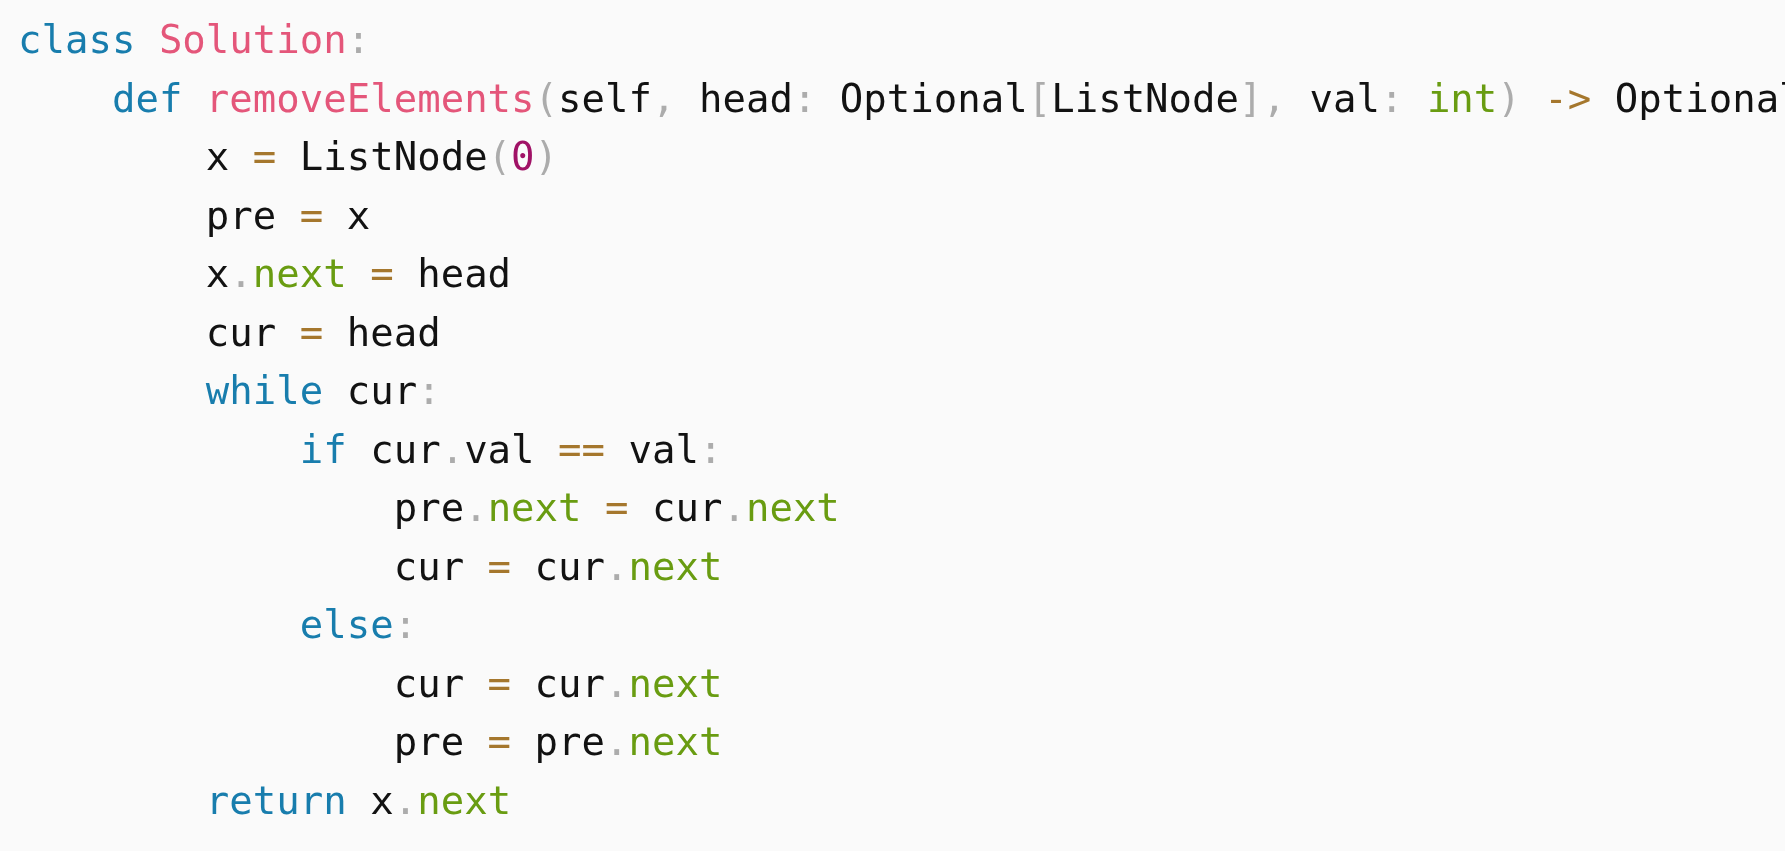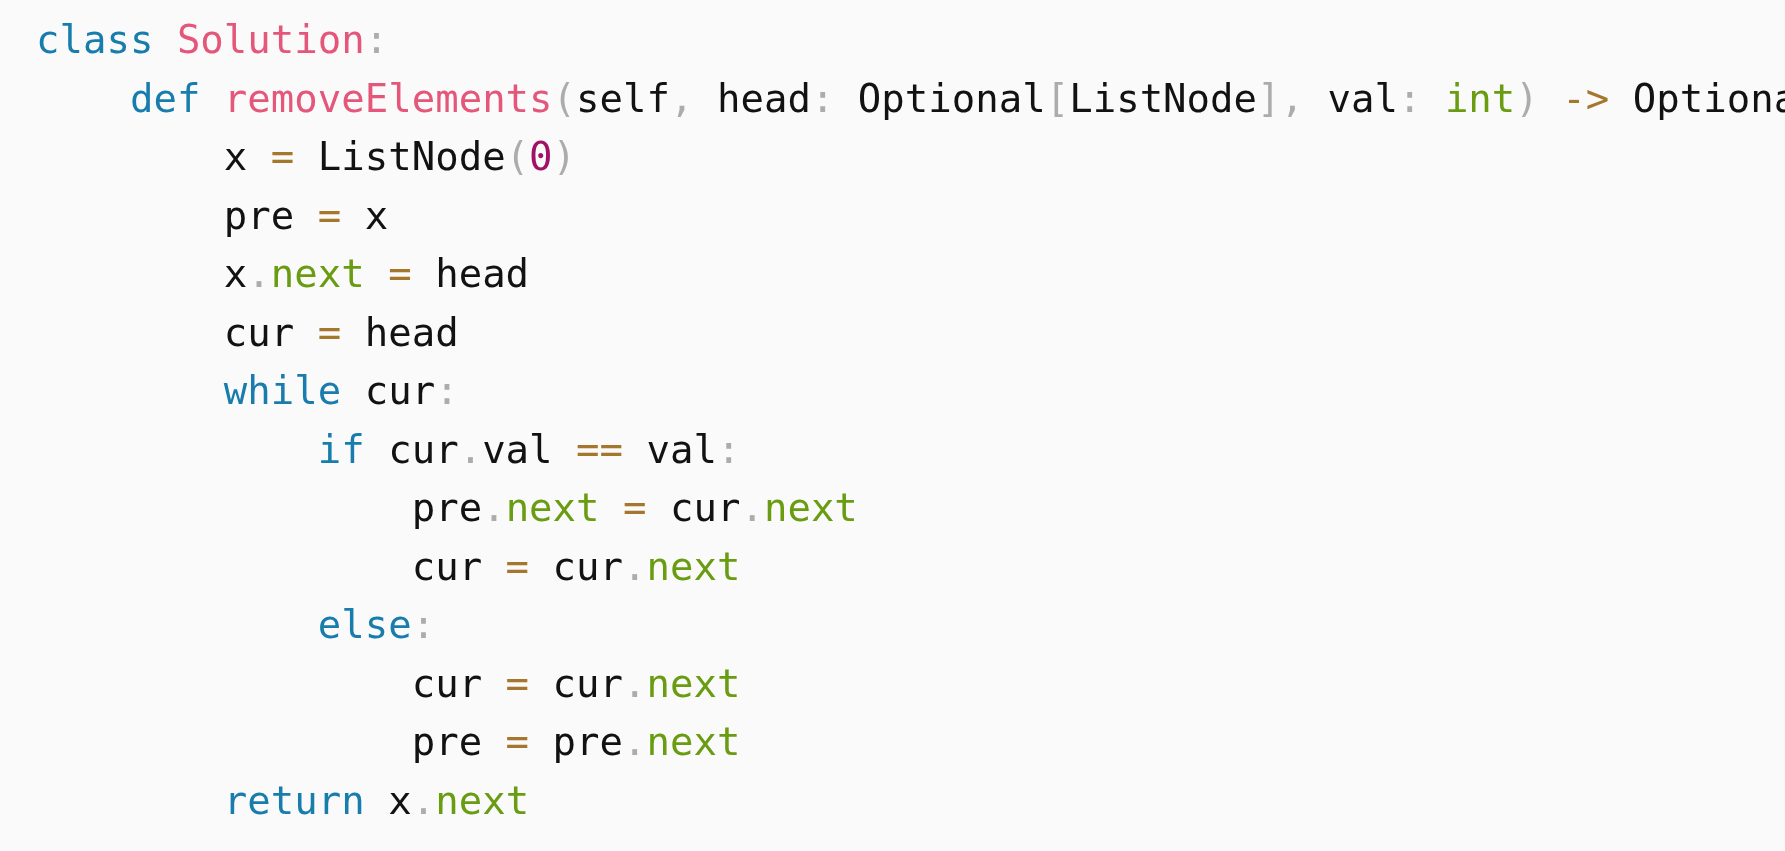--- a/index.html
+++ b/index.html
@@ -12,21 +12,21 @@
     overflow: hidden;
     background: #fafafa;
   }
   .editor {
     width: 1785px;
     height: 851px;
     overflow: hidden;
   }
   pre.code {
     margin: 0;
-    padding: 11px 0 0 36px;
+    padding: 11px 0 0 18px;
     font-family: "DejaVu Sans Mono", monospace;
     font-size: 39px;
     line-height: 58.5px;
     white-space: pre;
   }
   .line {
     height: 58.5px;
     white-space: pre;
   }
 </style>

